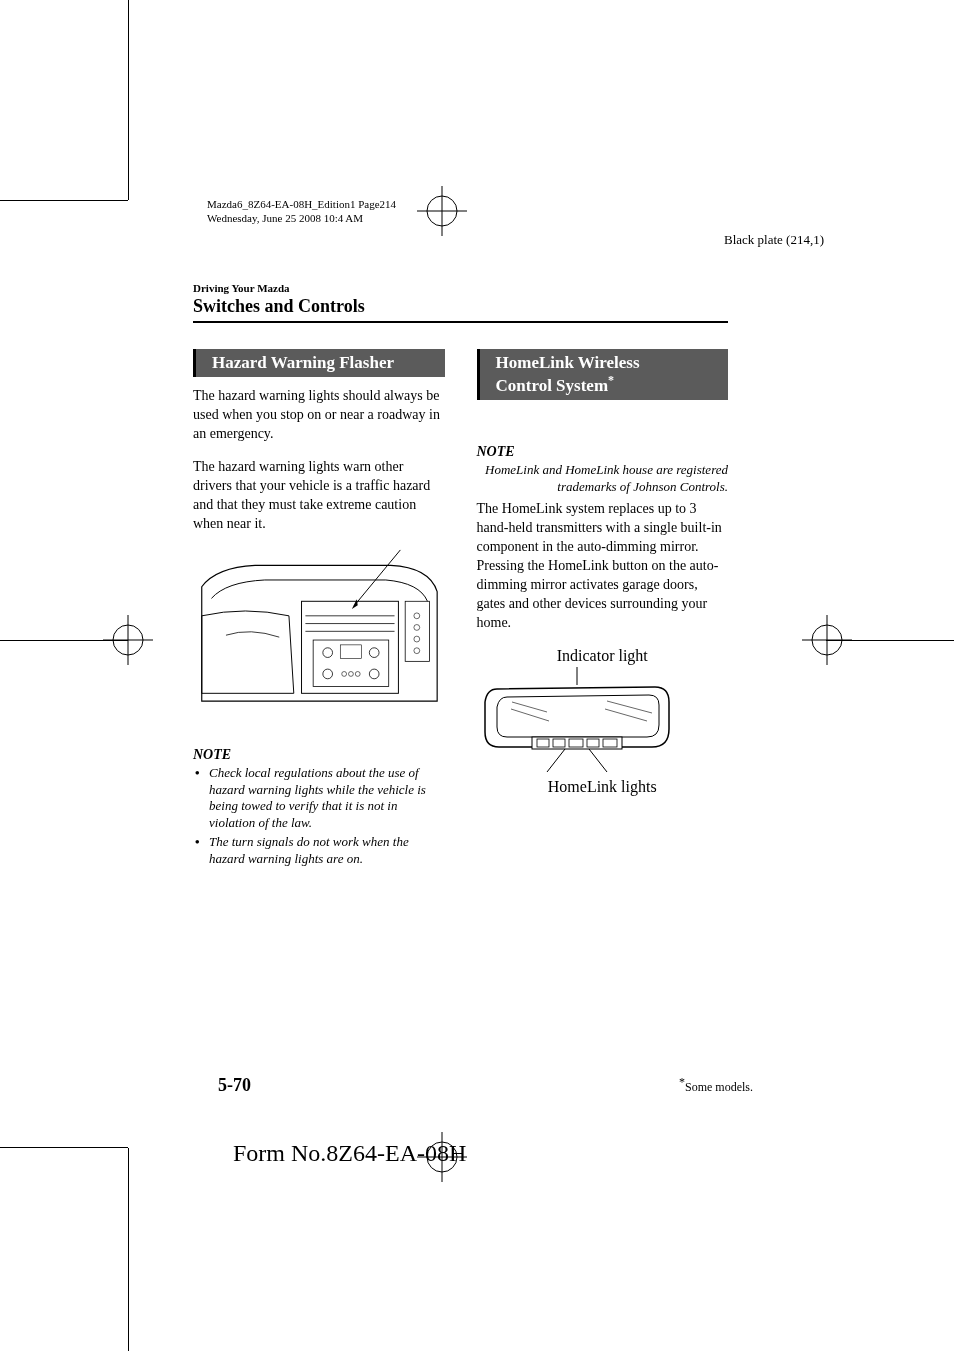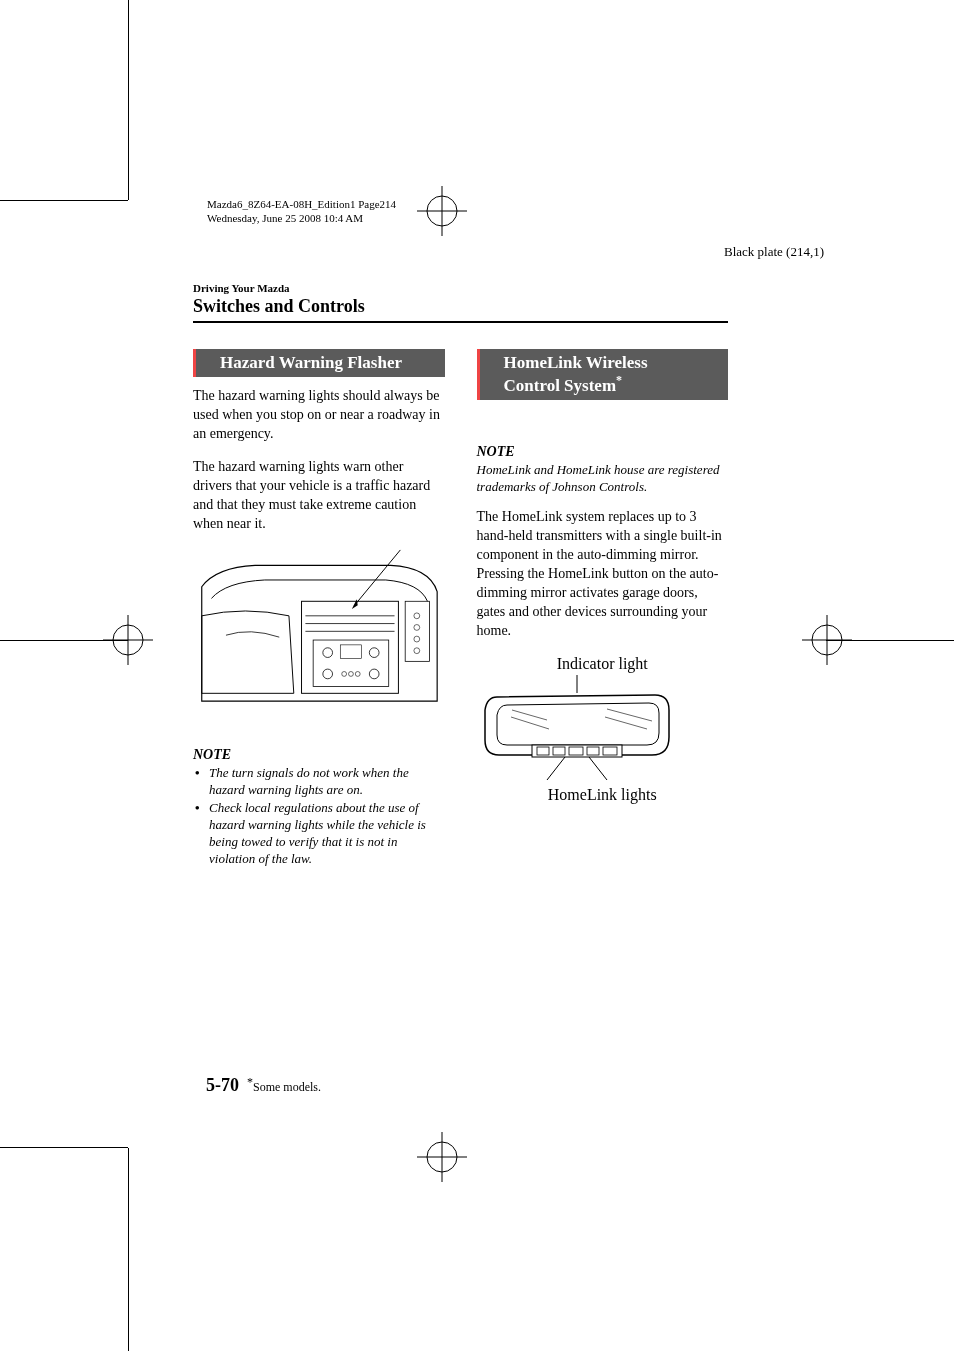--- a/index.html
+++ b/index.html
@@ -46,21 +46,21 @@
     .reg-left { left: 103px; top: 615px; }
     .print-header {
       position: absolute;
       top: 197px;
       left: 207px;
       font-size: 11px;
       line-height: 1.3;
     }
     .black-plate {
       position: absolute;
-      top: 244px;
+      top: 232px;
       right: 130px;
       font-size: 13px;
     }
     .content {
       position: absolute;
       top: 282px;
       left: 193px;
       width: 535px;
     }
     .chapter-label {
@@ -84,42 +84,43 @@
     }
     .col {
       flex: 1;
       width: 50%;
     }
     .section-header {
       background: #5b5b5b;
       color: #fff;
       font-size: 17px;
       font-weight: bold;
-      padding: 4px 24px;
-      border-left: 3px solid #ef4444;
+      padding: 4px 16px;
+      border-left: 3px solid #000000;
       margin-bottom: 10px;
       line-height: 1.2;
     }
     .body-text {
       font-size: 14px;
       line-height: 1.35;
       margin-bottom: 14px;
     }
     .note-label {
       font-size: 14px;
       font-weight: bold;
       font-style: italic;
       margin-bottom: 2px;
       margin-top: 44px;
     }
     .note-text {
       font-size: 13px;
       font-style: italic;
       line-height: 1.3;
-      margin-bottom: 12px;
+      margin-bottom: 4px;
+      text-align: right;
     }
     .note-list {
       list-style: none;
       padding-left: 0;
     }
     .note-list li {
       font-size: 13px;
       font-style: italic;
       line-height: 1.3;
       padding-left: 16px;
@@ -145,24 +146,25 @@
       text-align: center;
       line-height: 1.3;
     }
     .asterisk {
       font-size: 12px;
       vertical-align: super;
     }
     .page-footer {
       position: absolute;
       top: 1075px;
-      left: 206px;
+      left: 218px;
       width: 535px;
       display: flex;
       align-items: baseline;
+      justify-content: space-between;
     }
     .page-number {
       font-size: 18px;
       font-weight: bold;
     }
     .footer-note {
       font-size: 12px;
       margin-left: 8px;
     }
     .form-no {
@@ -261,22 +263,22 @@
             <circle cx="227" cy="94" r="3" fill="none" stroke="#000" stroke-width="0.6"></circle>
             <circle cx="227" cy="106" r="3" fill="none" stroke="#000" stroke-width="0.6"></circle>
 
             <line x1="210" y1="2" x2="162" y2="60" stroke="#000" stroke-width="1"></line>
             <polygon points="160,63 166,59 165,53" fill="#000"></polygon>
           </svg>
         </div>
 
         <div class="note-label">NOTE</div>
         <ul class="note-list">
+          <li>Check local regulations about the use of hazard warning lights while the vehicle is being towed to verify that it is not in violation of the law.</li>
           <li>The turn signals do not work when the hazard warning lights are on.</li>
-          <li>Check local regulations about the use of hazard warning lights while the vehicle is being towed to verify that it is not in violation of the law.</li>
         </ul>
       </div>
 
       <div class="col">
         <div class="section-header">
           <span>HomeLink Wireless</span><br>
           <span>Control System</span><span class="asterisk">*</span>
         </div>
         <div class="note-label">NOTE</div>
         <p class="note-text">HomeLink and HomeLink house are registered trademarks of Johnson Controls.</p>
@@ -313,13 +315,14 @@
     </div>
   </div>
 
   <div class="page-footer">
     <span class="page-number">5-70</span>
     <span class="footer-note">
       <span class="asterisk">*</span><span>Some models.</span>
     </span>
   </div>
 
+  <div class="form-no">Form No.8Z64-EA-08H</div>
 </div>
 
 </body></html>

